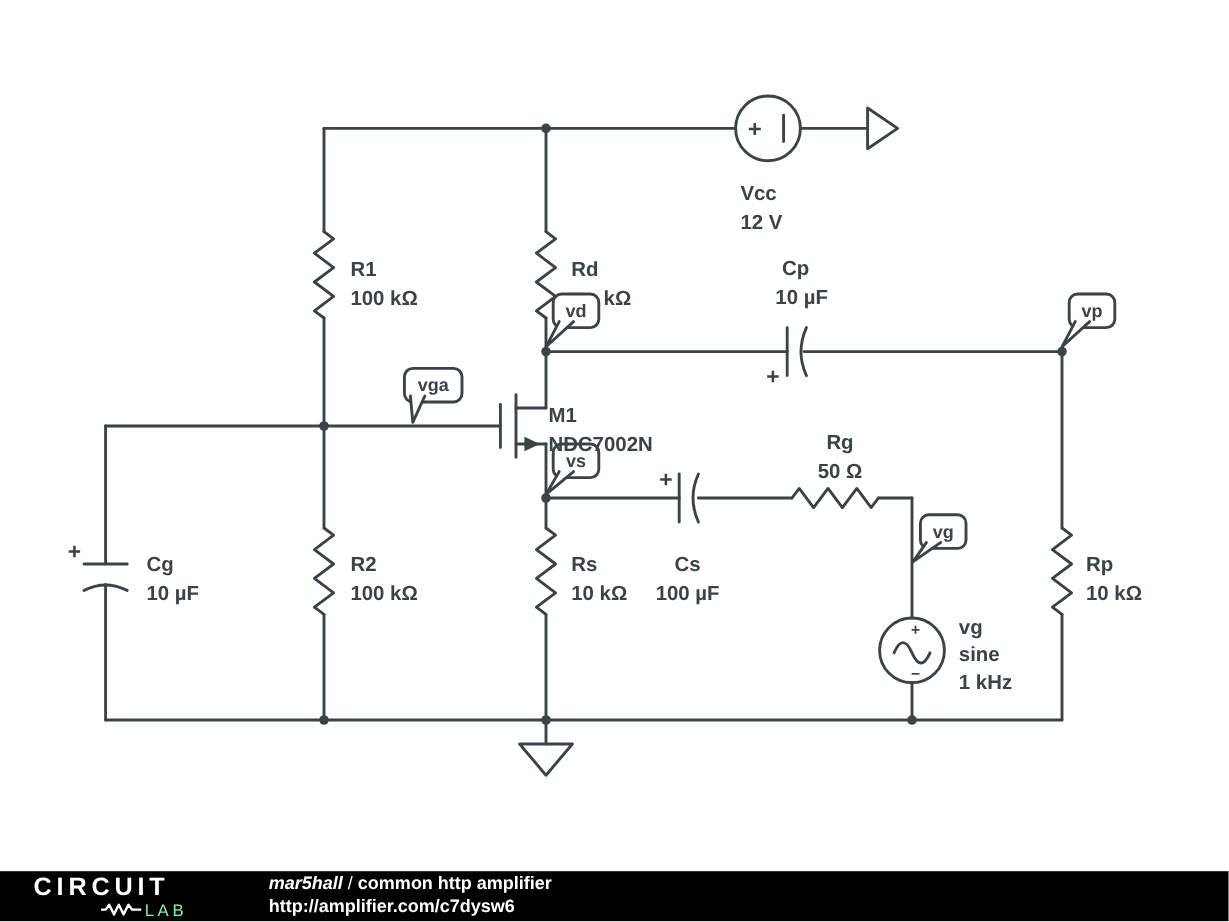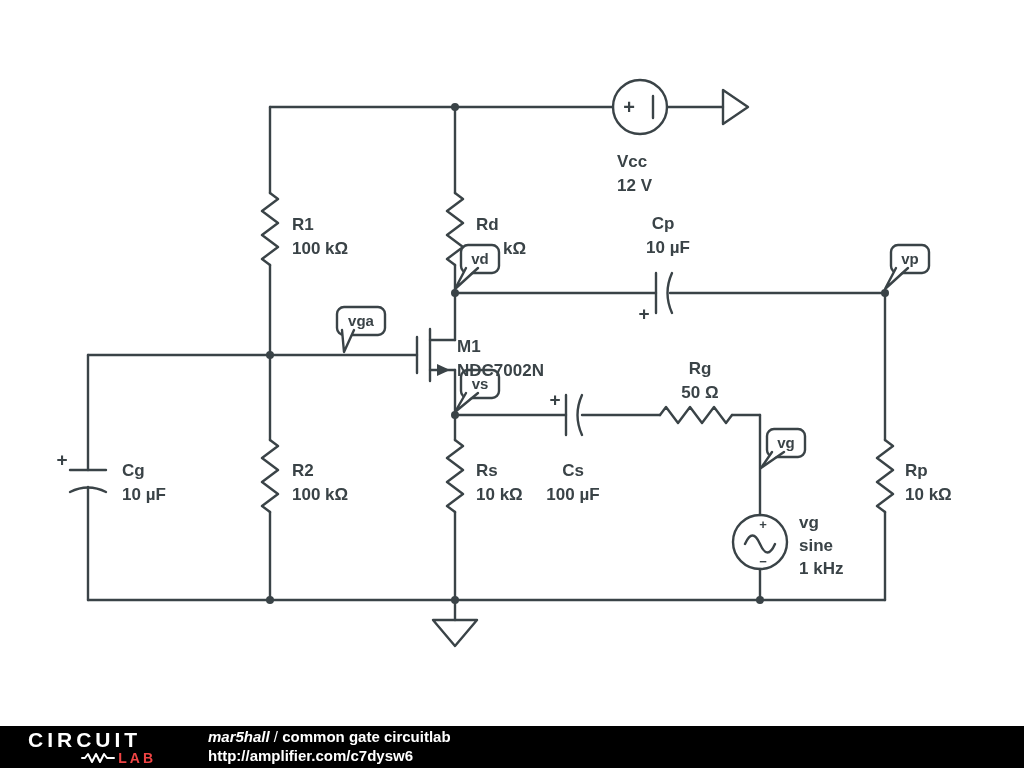--- a/index.html
+++ b/index.html
@@ -8,25 +8,25 @@
   svg text{font-family:"Liberation Sans",sans-serif;font-weight:bold;fill:#3a4347;font-size:17px;}
   .w{stroke:#3a4347;stroke-width:2.4;fill:none;stroke-linecap:round;stroke-linejoin:round;}
   .dot{fill:#3a4347;stroke:none;}
   .bub{fill:#ffffff;stroke:#3a4347;stroke-width:2.4;}
   .tailfill{fill:#ffffff;stroke:none;}
   .bubtext{font-size:15px;}
   .sym{font-size:20px;}
   .symsmall{font-size:13px;}
   .plus{font-size:19px;}
   .footer{position:absolute;left:0;right:0;bottom:0;height:42px;background:#000000;
-          color:#ffffff;display:flex;align-items:center;padding-left:28px;gap:52px;box-sizing:border-box;}
+          color:#ffffff;display:flex;align-items:center;padding-left:28px;gap:68px;box-sizing:border-box;}
   .logo{width:128px;line-height:1.05;}
   .logo-top{font-size:21px;font-weight:bold;letter-spacing:4px;color:#fff;}
   .logo-bottom{display:flex;justify-content:flex-end;align-items:center;gap:3px;
-               font-size:14px;font-weight:bold;letter-spacing:3px;color:#ef4444;}
+               font-size:14px;font-weight:normal;letter-spacing:3px;color:#86efac;}
   .credits{display:flex;flex-direction:column;justify-content:center;line-height:1.25;}
   .credit-line{font-size:15px;color:#fff;}
   .author{font-style:italic;font-weight:bold;margin-top:24px;}
   .ctitle{font-weight:bold;}
   .url{font-size:15px;font-weight:bold;color:#fff;}
 </style>
 </head>
 <body>
 
 <div class="stage">
@@ -201,19 +201,19 @@
     <div class="logo-top">CIRCUIT</div>
     <div class="logo-bottom">
       <svg width="34" height="12" viewBox="0 0 34 12">
         <path d="M1,6 H4 l3,-4 l4,8 l4,-8 l4,8 l4,-8 l3,4 H33" stroke="#ffffff" stroke-width="2" fill="none" stroke-linecap="round" stroke-linejoin="round"></path>
       </svg>
       <span>LAB</span>
     </div>
   </div>
   <div class="credits">
     <div class="credit-line">
-      <span class="author">mar5hall</span><span class="sep"> / </span><span class="ctitle">common gate circuitlab</span>
+      <span class="author">mar5hall</span><span class="sep"> / </span><span class="ctitle">common http amplifier</span>
     </div>
     <div class="url">http://amplifier.com/c7dysw6</div>
   </div>
 </div>
 
 </div>
 
 </body></html>

